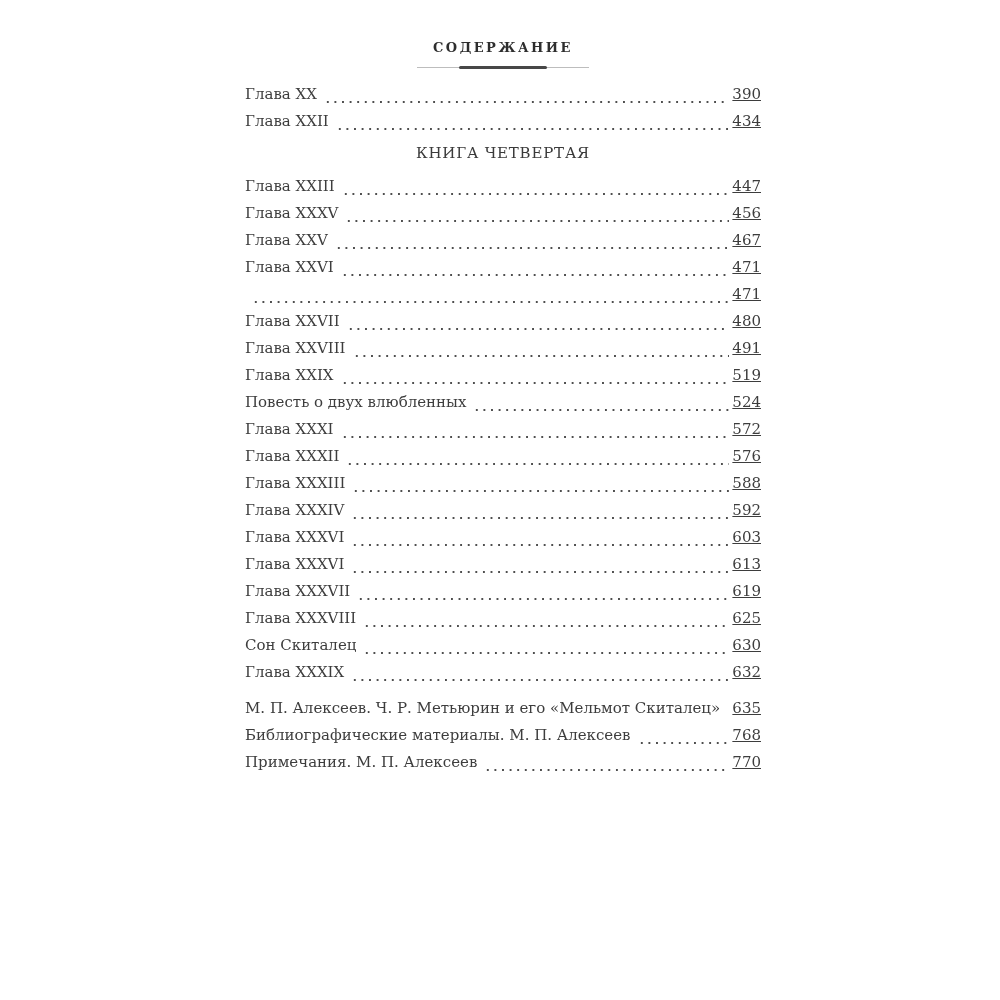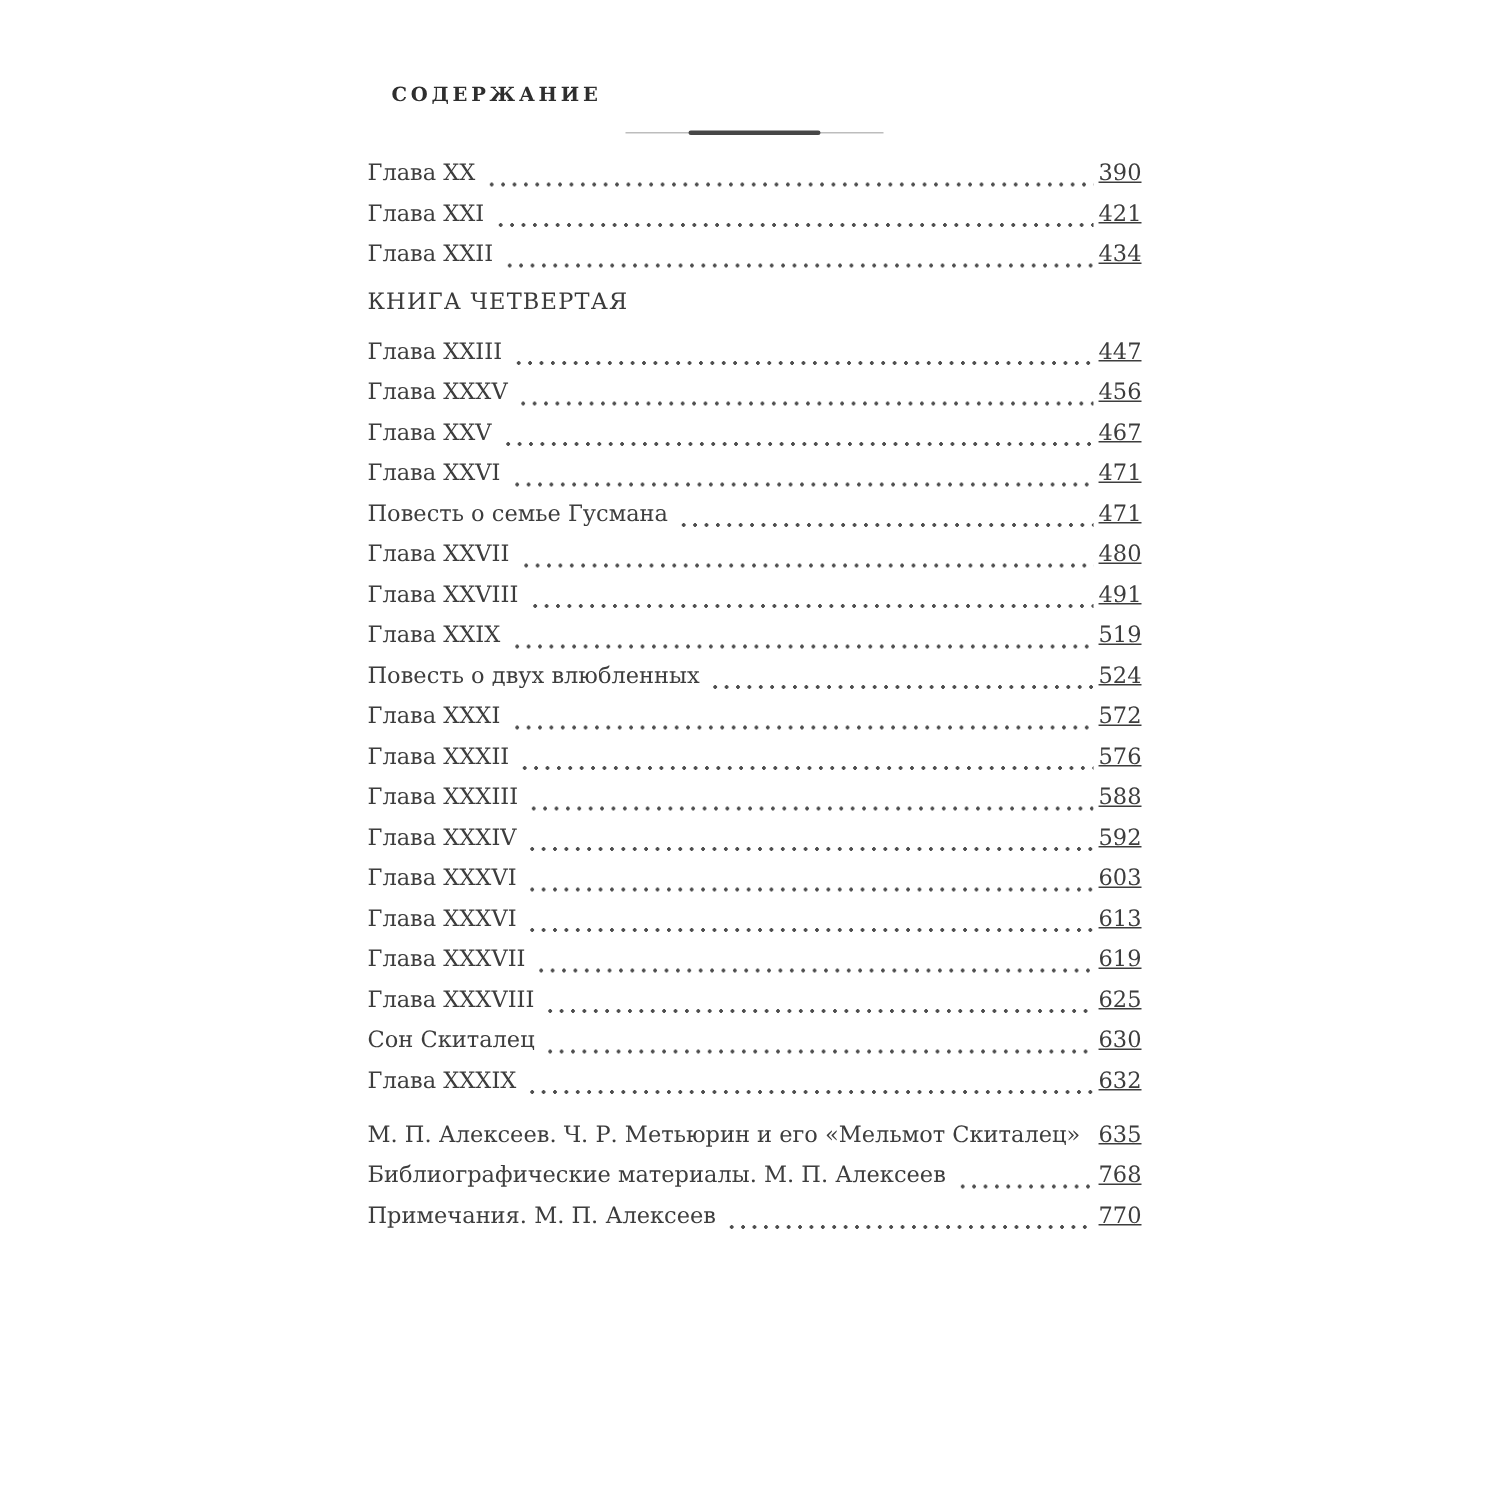--- a/index.html
+++ b/index.html
@@ -16,22 +16,22 @@
     font-family:"DejaVu Serif","Liberation Serif",serif;
     color:var(--text-color);
     overflow:hidden;
   }
   .content{
     width:516px;
     margin-left:245px;
     padding-top:40px;
   }
   .page-title{
-    margin:16px;
-    text-align:left;
+    margin:0;
+    text-align:center;
     font-size:13px;
     font-weight:bold;
     letter-spacing:2.5px;
     color:#2e2e2e;
     line-height:15px;
   }
   .rule{
     position:relative;
     width:172px;
     height:3px;
@@ -44,20 +44,21 @@
   .rule-center{
     position:absolute;left:50%;top:0;
     transform:translateX(-50%);
     width:88px;height:3px;
     background:var(--rule-dark);
     border-radius:1.5px;
   }
   .toc{margin-top:12px;}
   .section-heading{
     margin:9px 0 10px;
+    text-align:center;
     font-size:15px;
     font-weight:normal;
     letter-spacing:0.8px;
     color:#3a3a3a;
     line-height:19px;
   }
   .toc-section.gap{margin-top:9px;}
   .toc-row{
     display:flex;
     height:27px;
@@ -89,25 +90,20 @@
     </div>
   </header>
   <main class="toc">
       <section class="toc-section">
         <div class="toc-row">
           <span class="toc-label"><span>Глава XX</span></span>
           <span class="leader"></span>
           <span class="toc-page">390</span>
         </div>
         <div class="toc-row">
-          <span class="toc-label"><span>Глава XXI</span></span>
-          <span class="leader"></span>
-          <span class="toc-page">421</span>
-        </div>
-        <div class="toc-row">
           <span class="toc-label"><span>Глава XXII</span></span>
           <span class="leader"></span>
           <span class="toc-page">434</span>
         </div>
       </section>
       <section class="toc-section">
         <h2 class="section-heading">КНИГА ЧЕТВЕРТАЯ</h2>
         <div class="toc-row">
           <span class="toc-label"><span>Глава XXIII</span></span>
           <span class="leader"></span>
@@ -122,21 +118,20 @@
           <span class="toc-label"><span>Глава XXV</span></span>
           <span class="leader"></span>
           <span class="toc-page">467</span>
         </div>
         <div class="toc-row">
           <span class="toc-label"><span>Глава XXVI</span></span>
           <span class="leader"></span>
           <span class="toc-page">471</span>
         </div>
         <div class="toc-row">
-          <span class="toc-label"><span>Повесть о семье Гусмана</span></span>
           <span class="leader"></span>
           <span class="toc-page">471</span>
         </div>
         <div class="toc-row">
           <span class="toc-label"><span>Глава XXVII</span></span>
           <span class="leader"></span>
           <span class="toc-page">480</span>
         </div>
         <div class="toc-row">
           <span class="toc-label"><span>Глава XXVIII</span></span>

